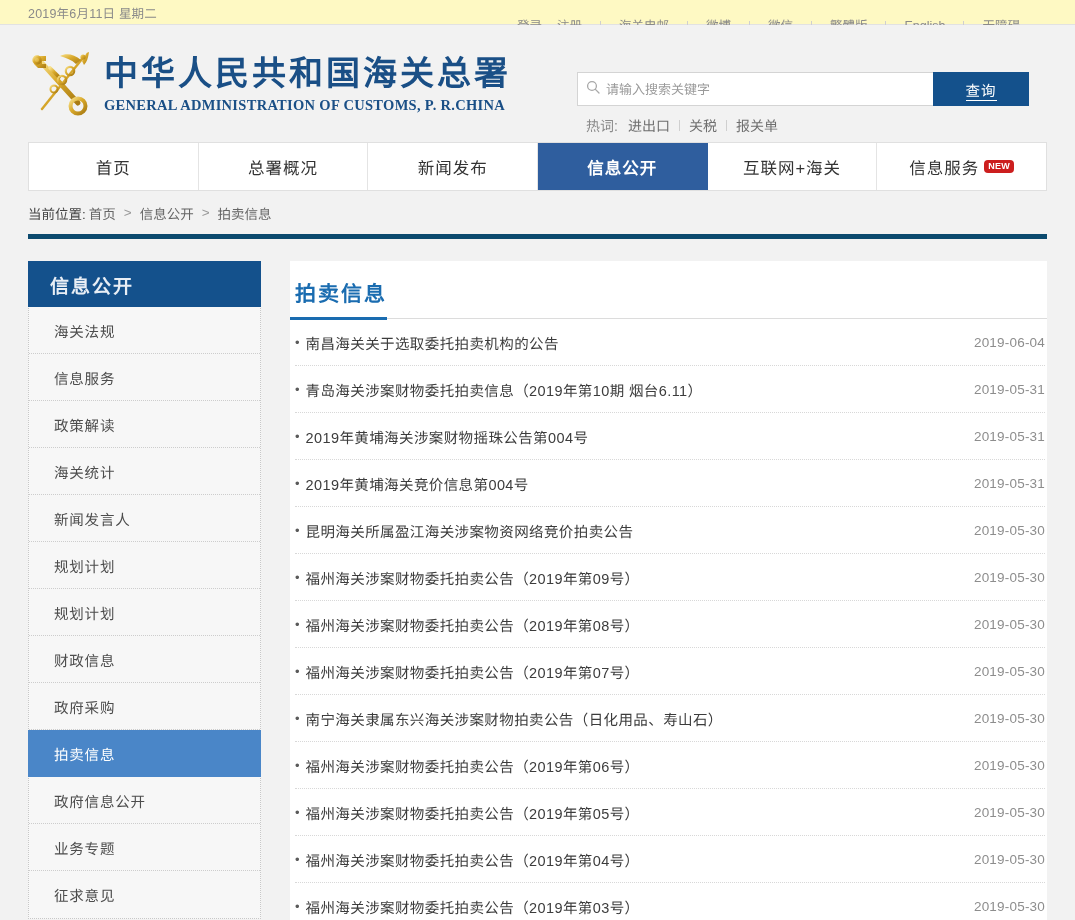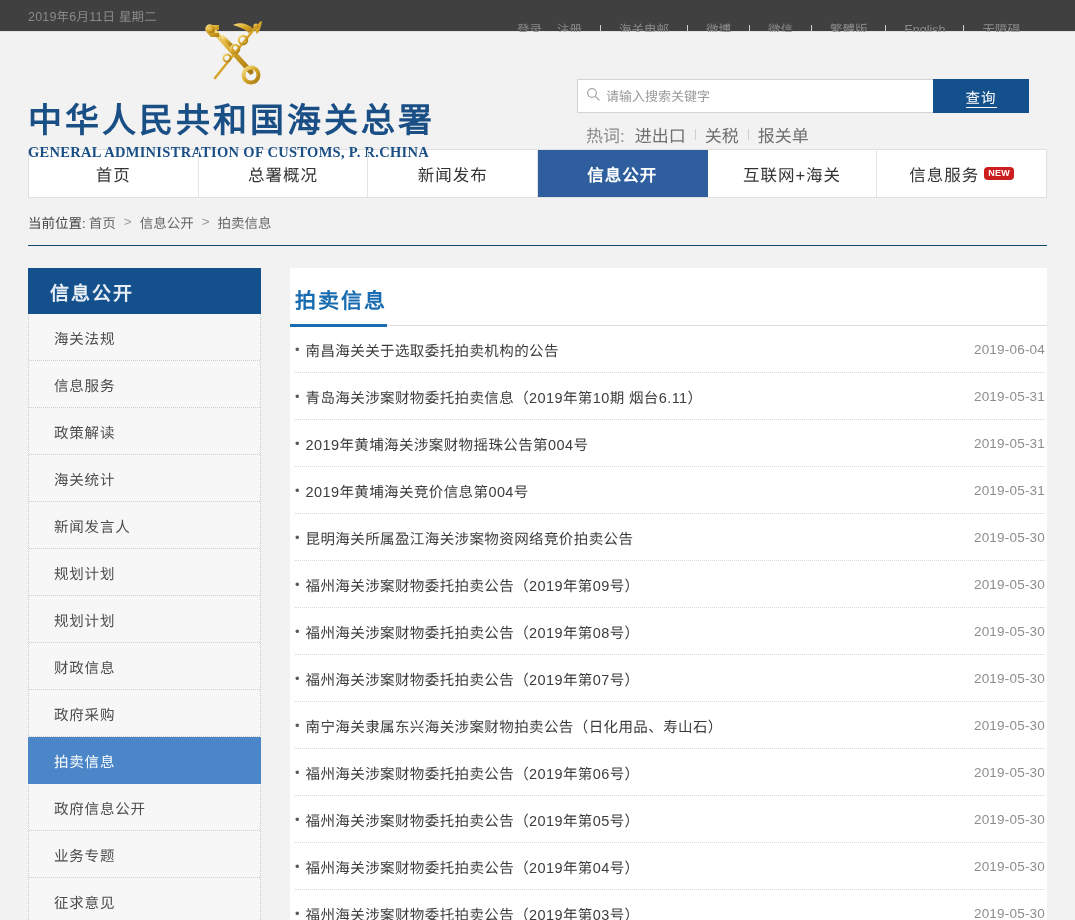--- a/index.html
+++ b/index.html
@@ -9,22 +9,22 @@
     background:#f2f2f2;
     font-family:"Liberation Sans","DejaVu Sans",sans-serif;
     color:#333;
     overflow:hidden;
   }
 
   .page { width:1075px; margin:0 auto; position:relative; }
 
   
   .topbar {
-    height:32px;
-    background:#404040;
+    height:25px;
+    background:#fef9c3;
     border-bottom:1px solid #e2e2e2;
     display:flex; align-items:center;
     padding:0 46px 0 28px;
     font-size:12.5px;
     color:#8a8a8a;
   }
   .topbar .date { flex:0 0 auto; letter-spacing:.2px; }
   .topbar .links {
     margin-left:auto;
     display:flex; align-items:flex-end;
@@ -43,21 +43,21 @@
   }
 
   
   .header {
     background:#f2f2f2;
     height:117px;
     display:flex; align-items:center;
     padding:0 46px 0 28px;
     position:relative;
   }
-  .brand { display:flex; align-items:center; gap:14px; text-decoration:none;flex-direction:column; }
+  .brand { display:flex; align-items:center; gap:14px; text-decoration:none; }
   .emblem { width:62px; height:66px; flex:0 0 auto; }
   .brand-text { display:flex; flex-direction:column; justify-content:center; }
   .brand-cn {
     font-family:"DejaVu Serif","Liberation Serif",serif;
     font-size:34px; font-weight:bold; color:#1a4f86;
     letter-spacing:3px; line-height:1.18;
   }
   .brand-en {
     font-family:"Liberation Serif","DejaVu Serif",serif;
     font-size:14.5px; font-weight:bold; color:#1a4f86;
@@ -96,21 +96,21 @@
     border:none;
     font-size:14.5px;
     font-family:"Liberation Sans","DejaVu Sans",sans-serif;
     cursor:pointer;
     letter-spacing:1px;
   }
   .searchbtn span { border-bottom:1px solid #fff; padding-bottom:1px; }
   .hotwords {
     margin-top:9px;
     display:flex; align-items:center;
-    font-size:17px; color:#8a8a8a;
+    font-size:14px; color:#8a8a8a;
     padding-left:9px;
   }
   .hotwords .lbl { margin-right:10px; }
   .hotwords a { color:#6f6f6f; text-decoration:none; padding:0 9px; }
   .hotwords a:first-of-type { padding-left:0; }
   .hotwords .sep { width:1px; height:11px; background:#cfcfcf; }
 
   
   .navwrap { padding:0 28px; }
   .nav {
@@ -143,21 +143,21 @@
     line-height:1.1;
     font-family:"Liberation Sans","DejaVu Sans",sans-serif;
   }
 
   
   .crumbwrap { padding:0 28px; }
   .crumb {
     height:48px;
     display:flex; align-items:center;
     font-size:13.5px; color:#666;
-    border-bottom:1px solid #0c4a6e;
+    border-bottom:5px solid #0c4a6e;
   }
   .crumb .lbl { color:#444; margin-right:3px; }
   .crumb a { color:#666; text-decoration:none; }
   .crumb .arrow { margin:0 8px; color:#999; }
 
   
   .content {
     padding:0 28px;
     display:flex;
     align-items:flex-start;

